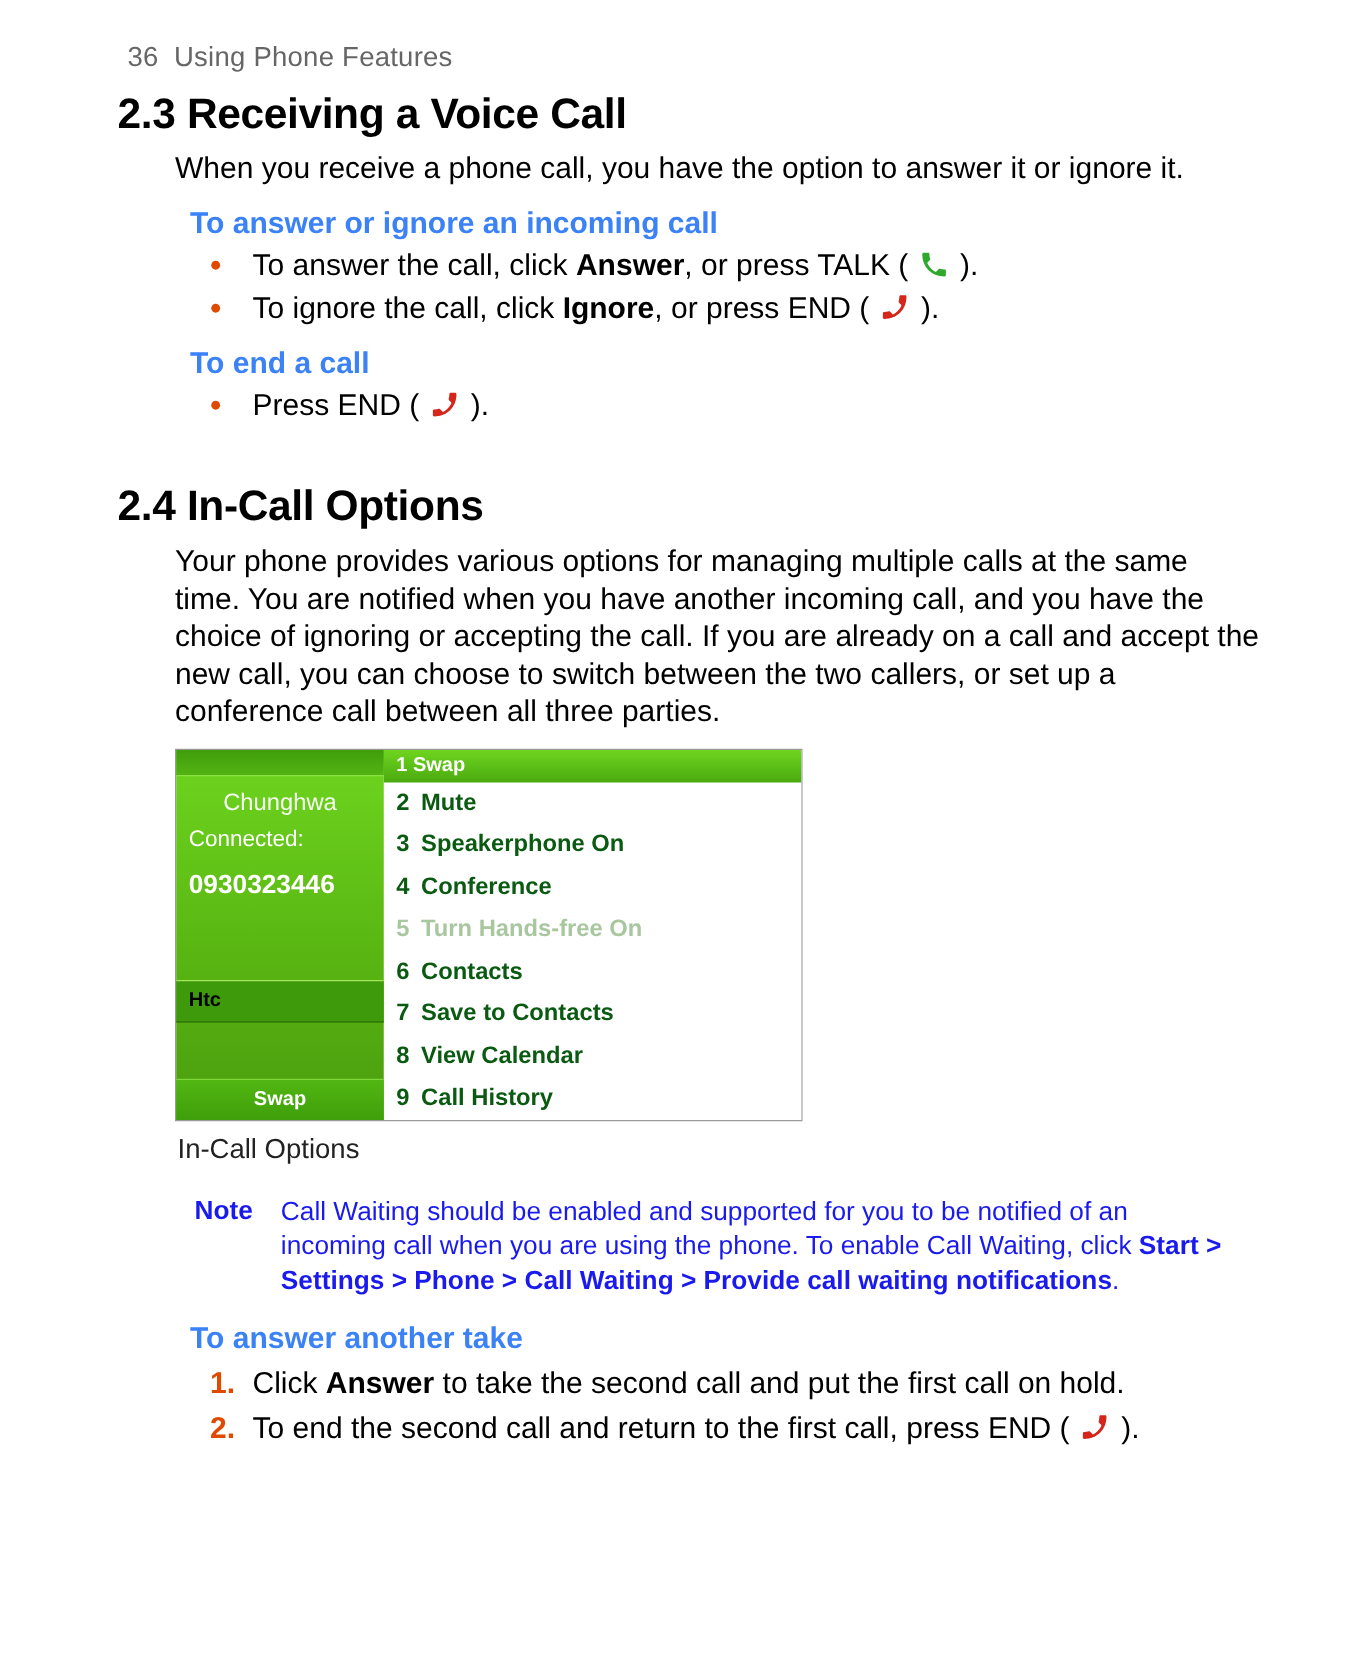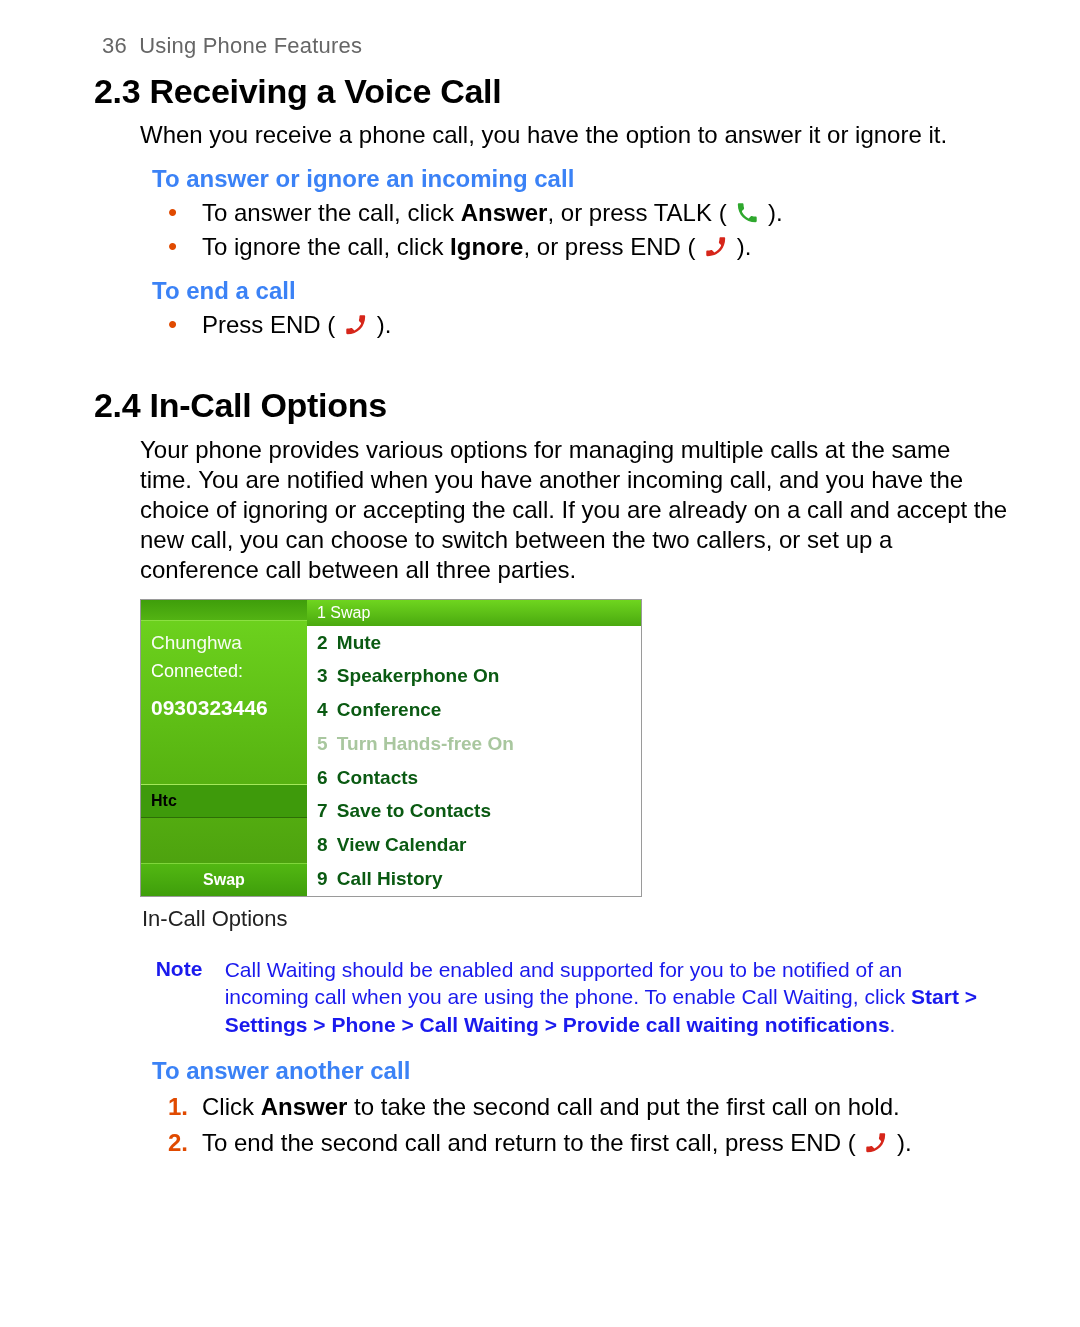--- a/index.html
+++ b/index.html
@@ -100,21 +100,21 @@
     position: relative;
     display: flex;
     flex-direction: column;
     font-size: 17px;
   }
   .shot .left .top-strip {
     height: 20px;
     background: linear-gradient(to bottom, #3f9e0b, #53b313);
     border-bottom: 1px solid #8be042;
   }
-  .shot .left .carrier { padding: 10px 10px 0 10px; font-size: 19px; font-weight: 400; opacity: 0.95; }
+  .shot .left .carrier { padding: 10px 10px 0 10px; font-size: 19px; font-weight: 400; opacity: 0.95; text-align: center; }
   .shot .left .connected { padding: 6px 10px 0 10px; font-size: 18px; }
   .shot .left .number { padding: 12px 10px 0 10px; font-weight: 700; font-size: 21px; }
   .shot .left .spacer { flex: 1; }
   .shot .left .htc-bar {
     background: #3e9a0b;
     color: #000000;
     font-weight: 700;
     font-size: 16px;
     padding: 6px 10px;
     border-top: 1px solid #a4e85b;
@@ -129,21 +129,21 @@
     padding: 6px 0 6px 0;
     border-top: 1px solid #7fd63a;
   }
   .shot .right {
     flex: 1;
     background: #fff;
   }
   .shot .right .hl {
     background: linear-gradient(to bottom, #6fd51f, #4aa90f);
     color: #fff;
-    font-weight: 400;
+    font-weight: 700;
     font-size: 16px;
     padding: 3px 10px;
   }
   .shot .right .item {
     font-size: 19px;
     font-weight: 700;
     color: #0a5a12;
     padding: 5px 10px 5px 10px;
   }
   .shot .right .item .num { font-weight: 700; margin-right: 4px; }
@@ -221,21 +221,21 @@
       <div class="caption">In-Call Options</div>
     </div>
 
     <div class="note-block">
       <span class="note-label">Note</span>
       <span class="note-text">
         <span>Call Waiting should be enabled and supported for you to be notified of an incoming call when you are using the phone. To enable Call Waiting, click </span><span class="path">Start &gt; Settings &gt; Phone &gt; Call Waiting &gt; Provide call waiting notifications</span><span>.</span>
       </span>
     </div>
 
-    <div class="subhead">To answer another call</div>
+    <div class="subhead">To answer another take</div>
     <ol class="numlist">
       <li>
         <span>Click </span><span class="bold">Answer</span><span> to take the second call and put the first call on hold.</span>
       </li>
       <li>
         <span>To end the second call and return to the first call, press END ( </span><span class="icon"><svg width="22" height="22" viewBox="0 0 24 24">
               <path fill="#d6261a" d="M6.6 10.8c1.6 3.1 4.1 5.6 7.2 7.2l2.4-2.4c.3-.3.8-.4 1.2-.3 1.3.4 2.6.6 4 .6.7 0 1.2.5 1.2 1.2v3.7c0 .7-.5 1.2-1.2 1.2C10.2 22 2 13.8 2 2.6 2 1.9 2.5 1.4 3.2 1.4H7c.7 0 1.2.5 1.2 1.2 0 1.4.2 2.7.6 4 .1.4 0 .9-.3 1.2l-2 2z" transform="scale(-1,1) translate(-24,0)"></path>
             </svg></span><span> ).</span>
       </li>
     </ol>

